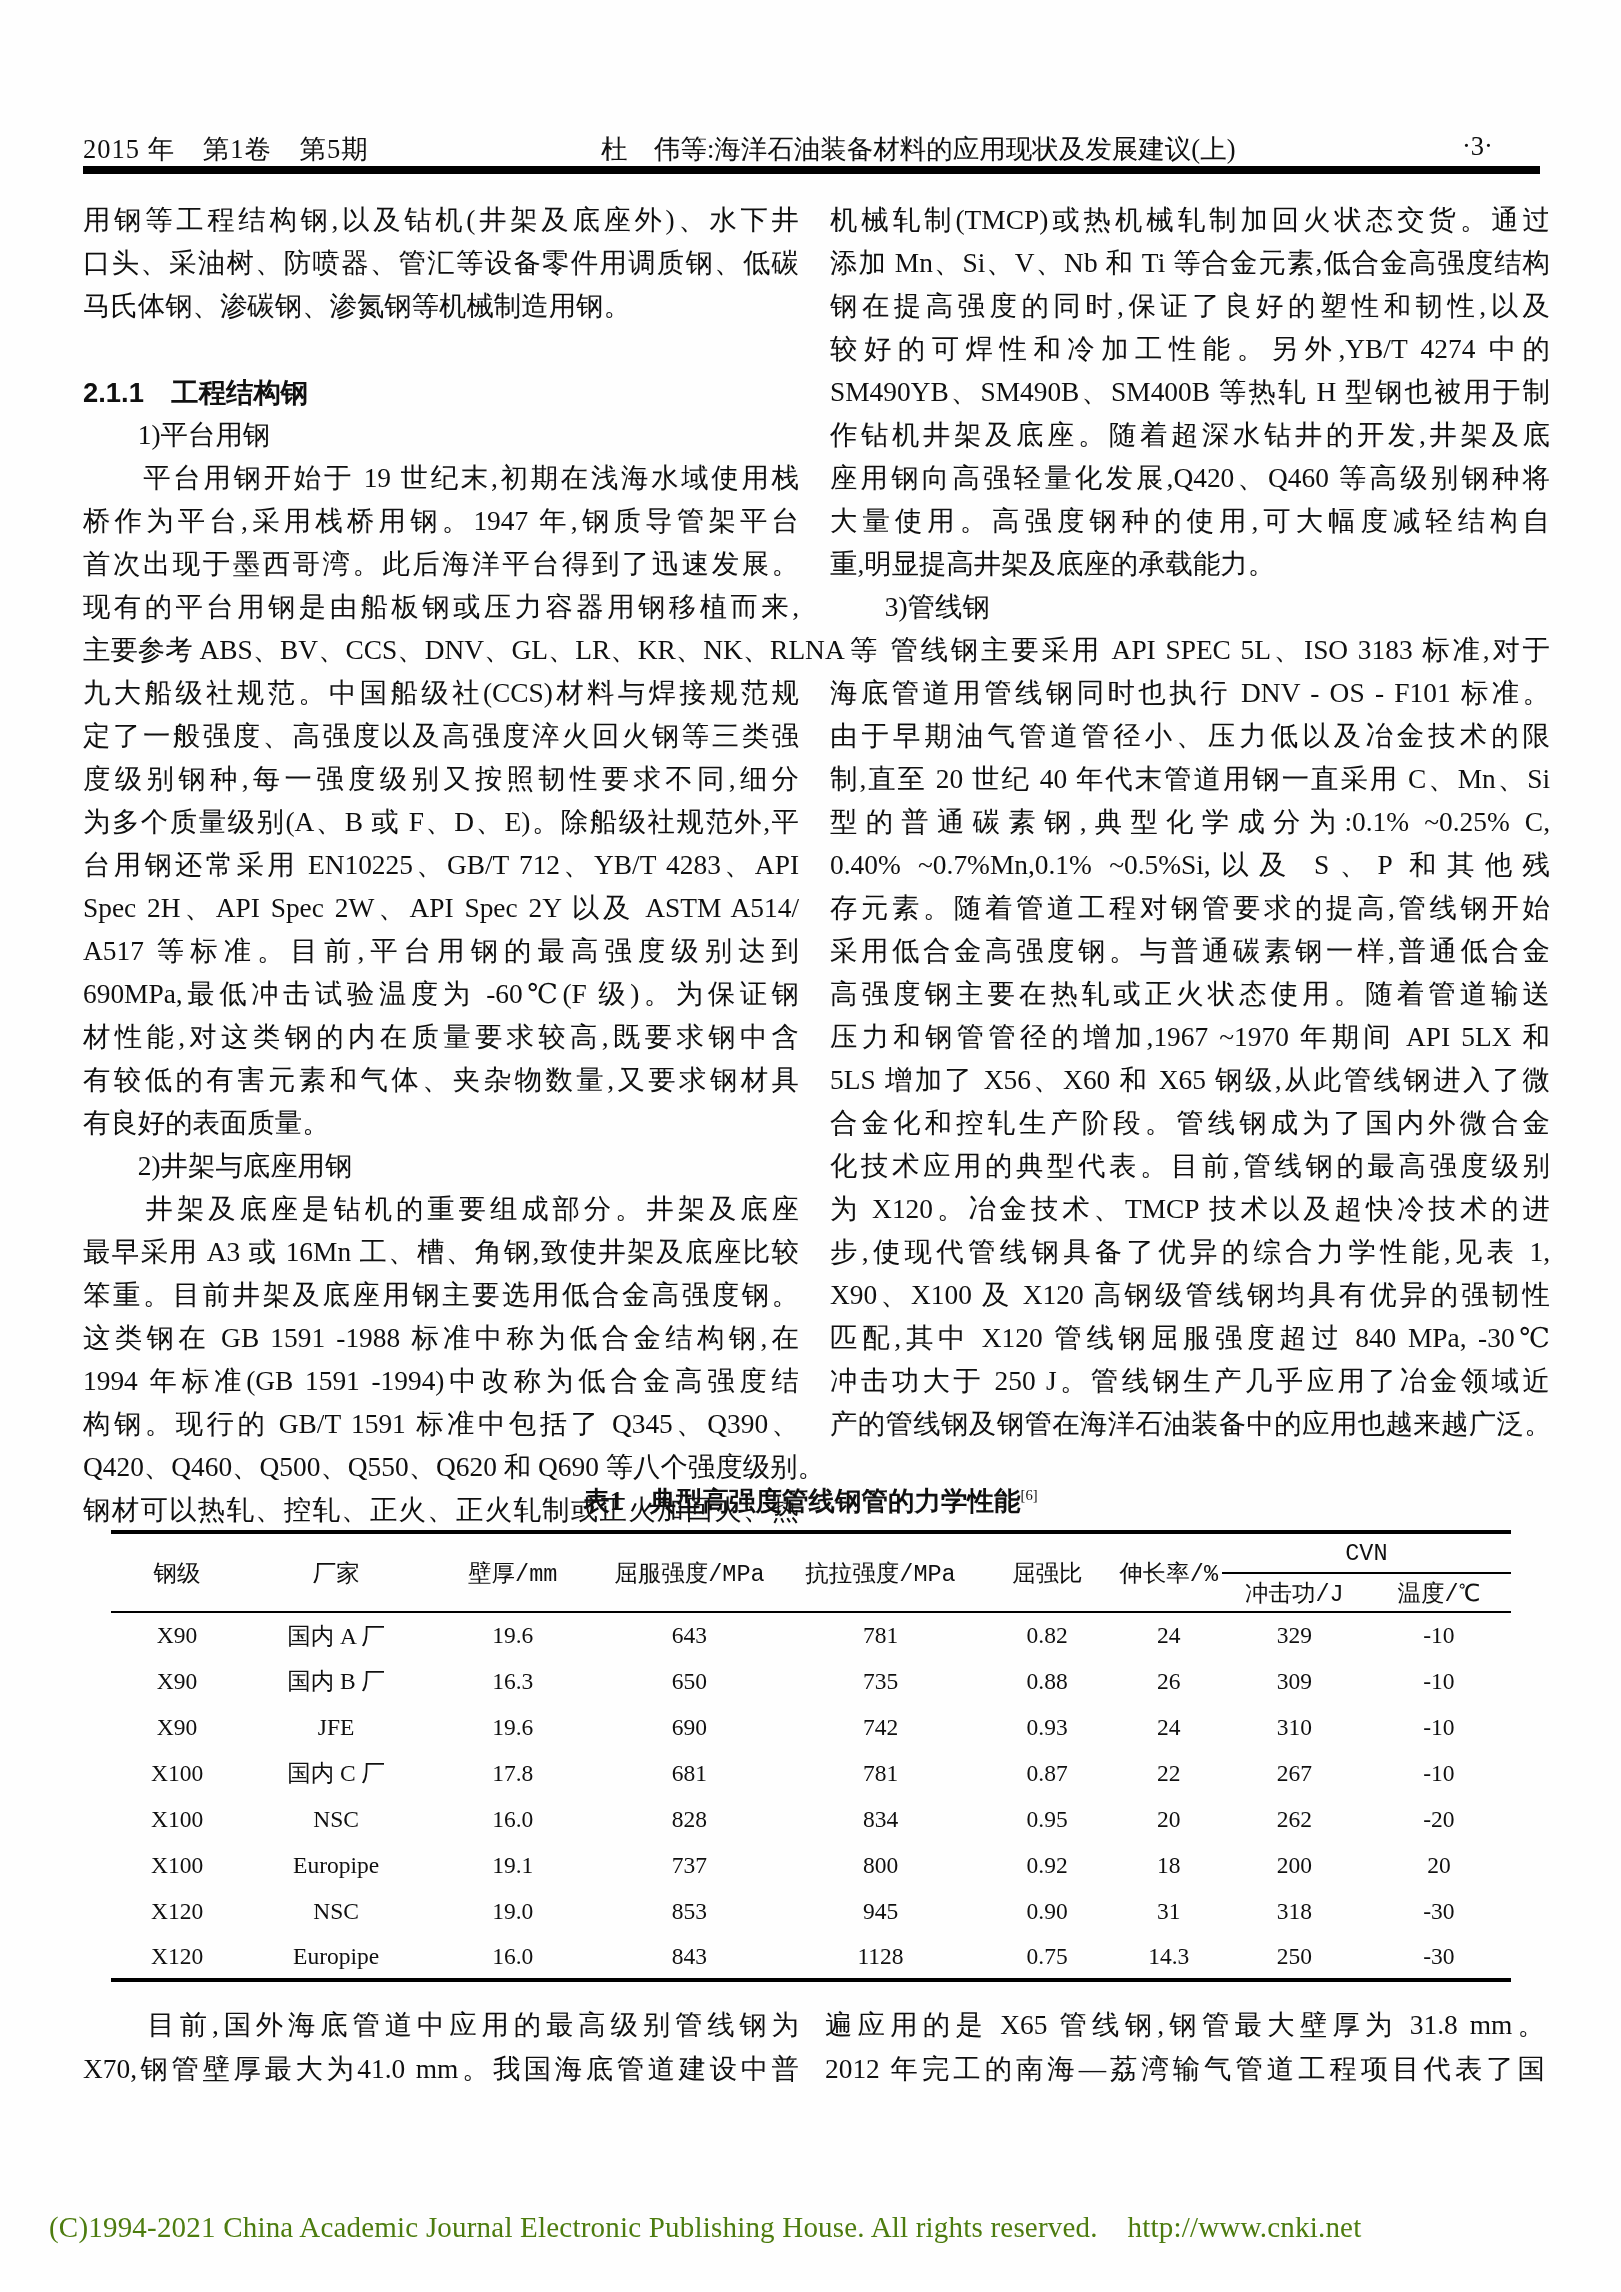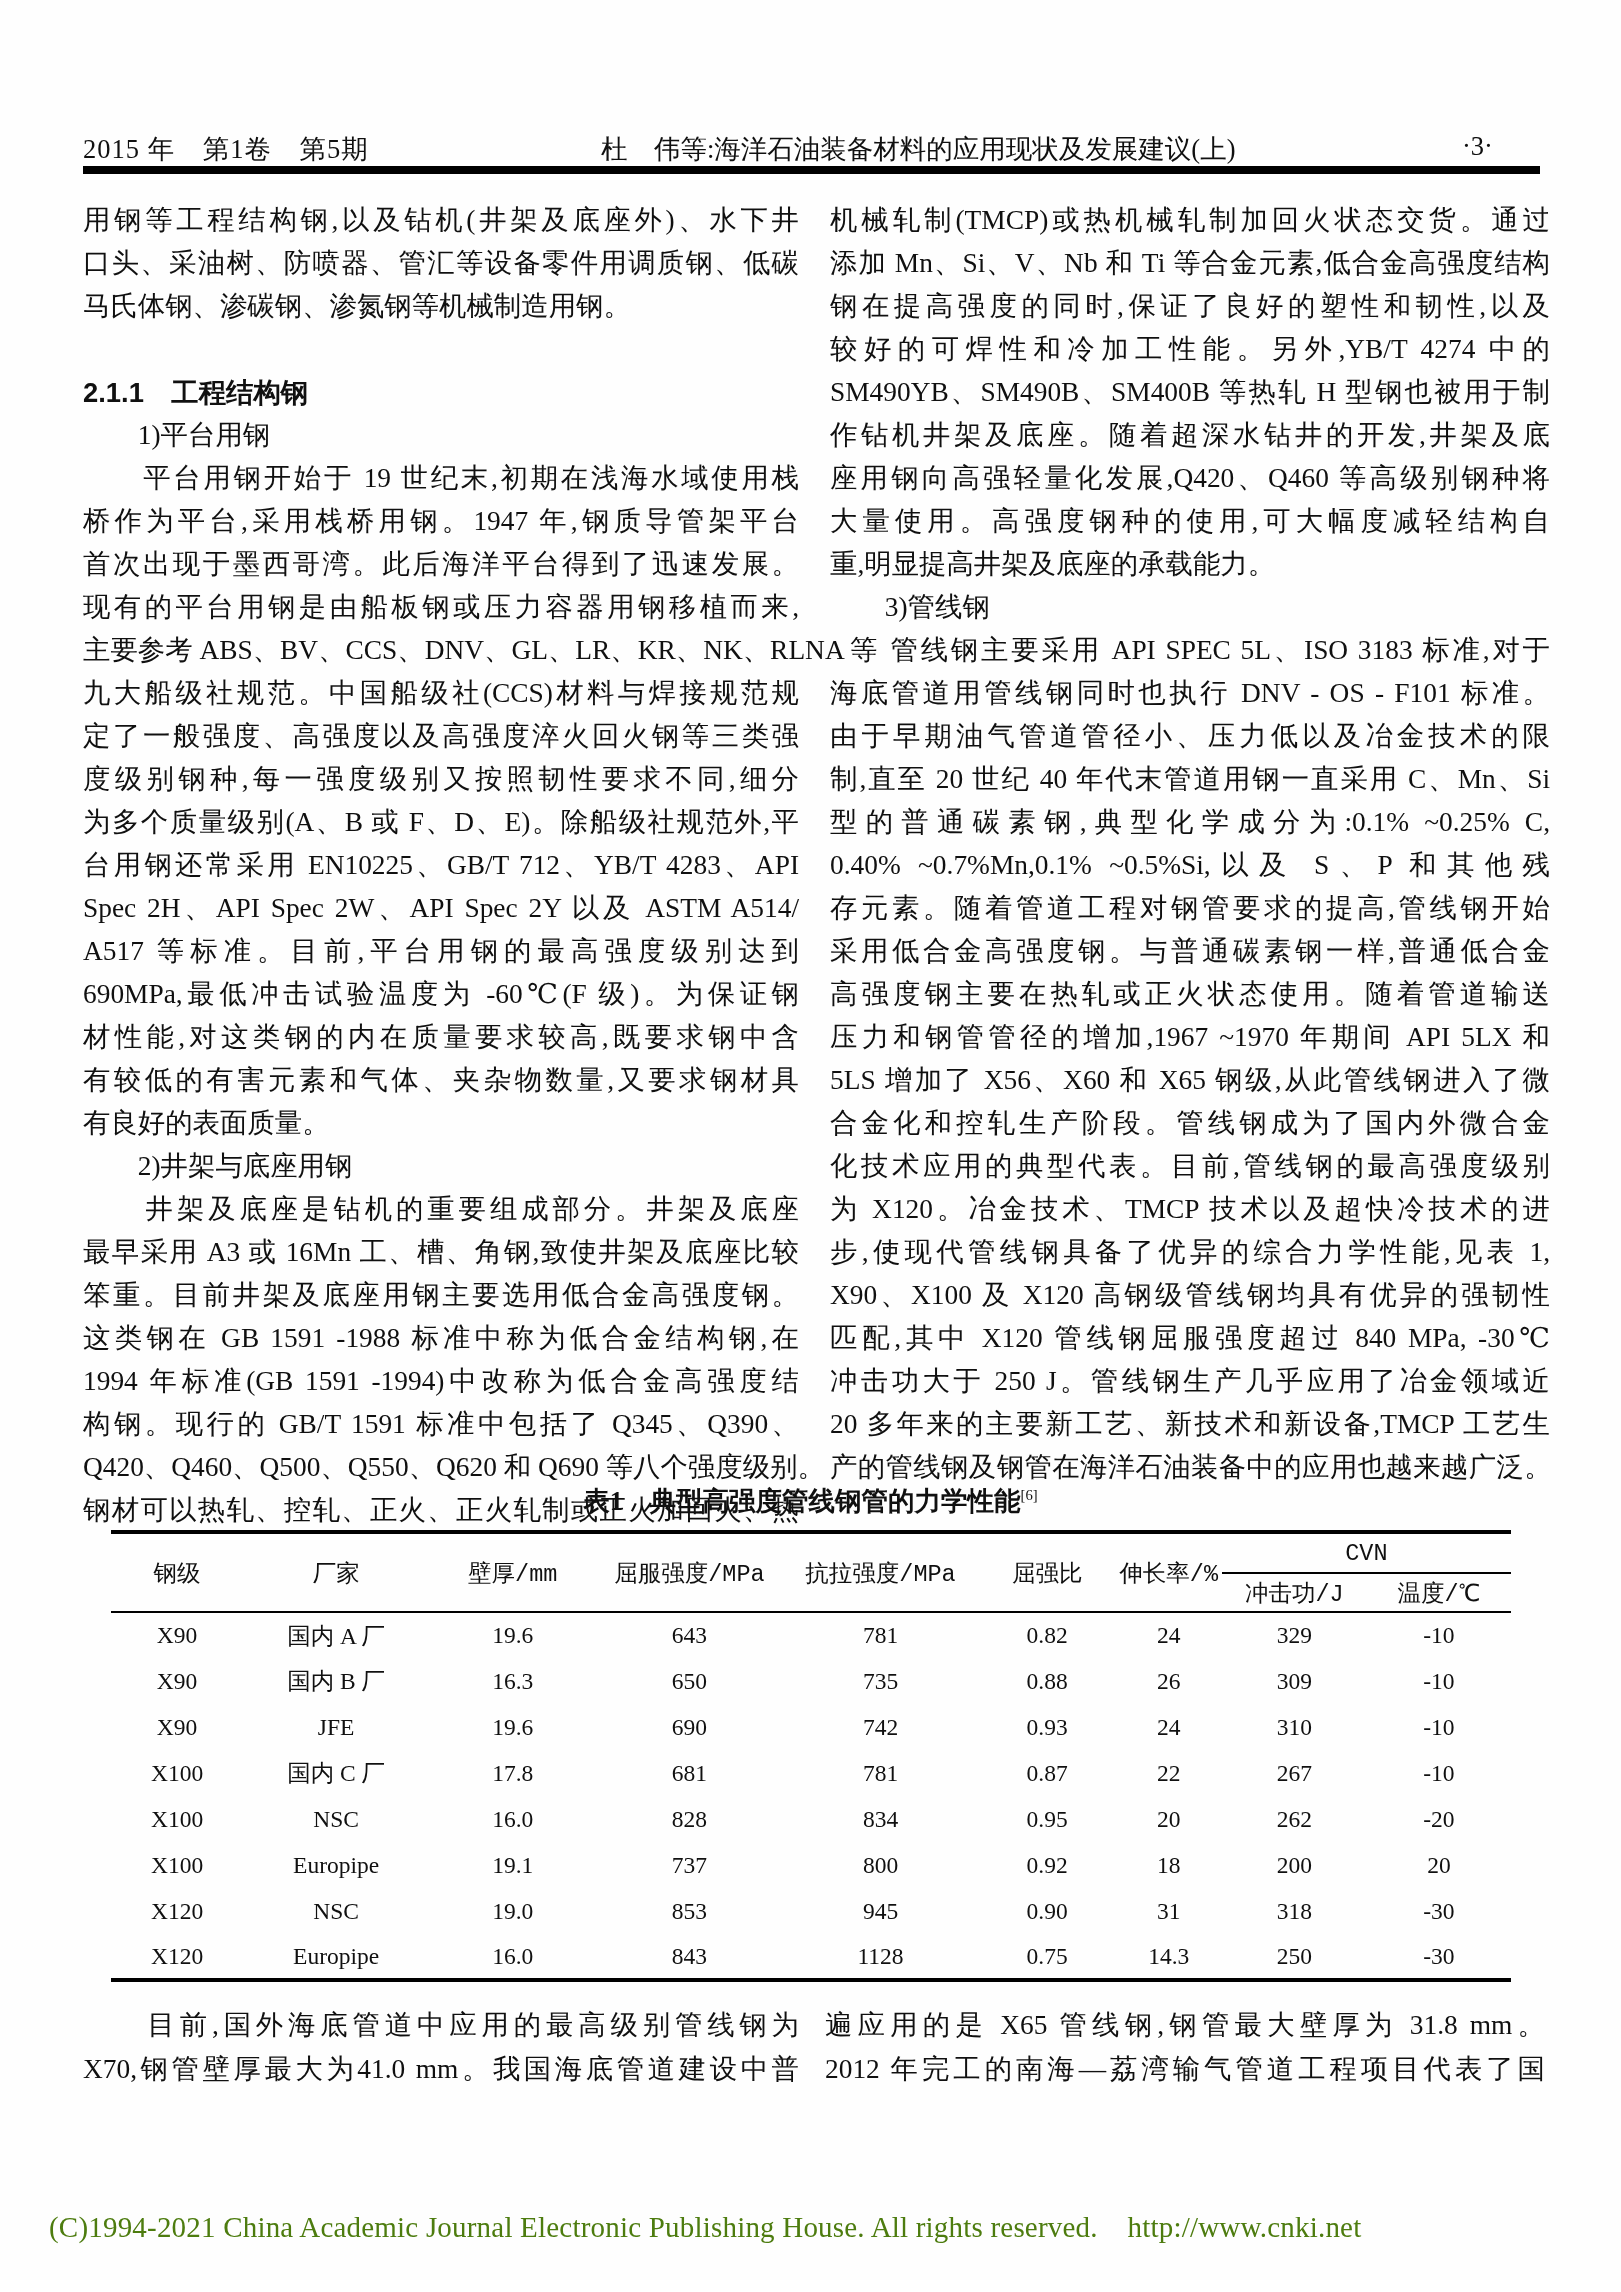--- a/index.html
+++ b/index.html
@@ -111,21 +111,20 @@
       <div class="line j">高强度钢主要在热轧或正火状态使用。随着管道输送</div>
       <div class="line j">压力和钢管管径的增加,1967 ~1970 年期间 API 5LX 和</div>
       <div class="line j">5LS 增加了 X56、X60 和 X65 钢级,从此管线钢进入了微</div>
       <div class="line j">合金化和控轧生产阶段。管线钢成为了国内外微合金</div>
       <div class="line j">化技术应用的典型代表。目前,管线钢的最高强度级别</div>
       <div class="line j">为 X120。冶金技术、TMCP 技术以及超快冷技术的进</div>
       <div class="line j">步,使现代管线钢具备了优异的综合力学性能,见表 1,</div>
       <div class="line j">X90、X100 及 X120 高钢级管线钢均具有优异的强韧性</div>
       <div class="line j">匹配,其中 X120 管线钢屈服强度超过 840 MPa, -30℃</div>
       <div class="line j">冲击功大于 250 J。管线钢生产几乎应用了冶金领域近</div>
-      <div class="line j">20 多年来的主要新工艺、新技术和新设备,TMCP 工艺生</div>
       <div class="line j squeeze">产的管线钢及钢管在海洋石油装备中的应用也越来越广泛。</div>
     </div>
 
   <div class="tbl-caption">
     <span>表1　典型高强度管线钢管的力学性能</span><sup>[6]</sup>
   </div>
 
   <table class="tbl">
     <colgroup>
       <col style="width:132px">

